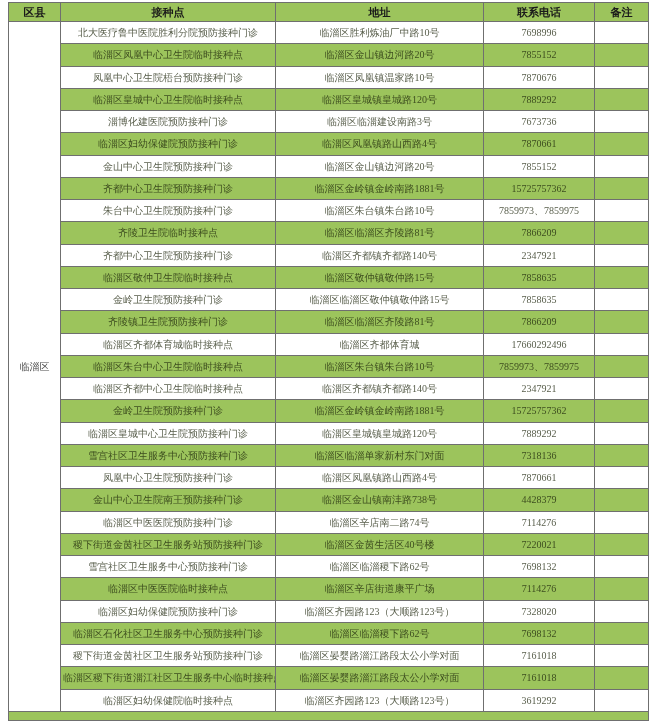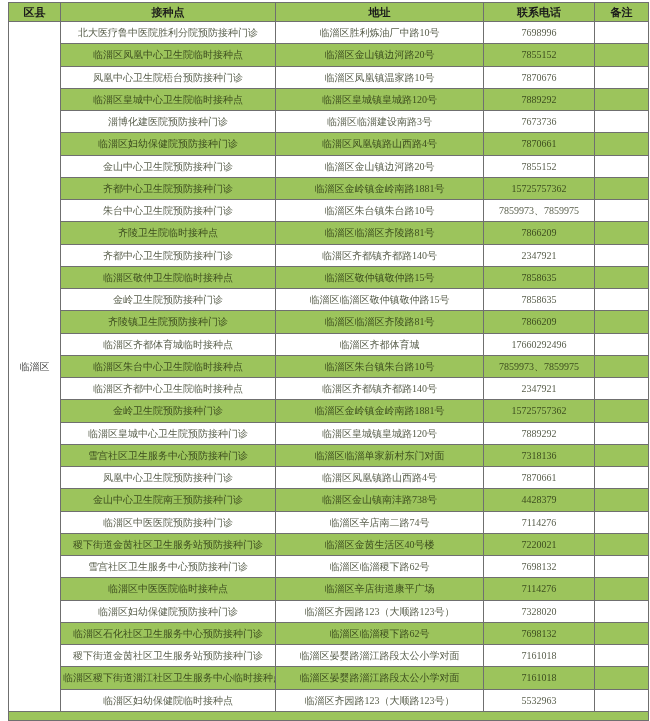--- a/index.html
+++ b/index.html
@@ -247,21 +247,21 @@
         </tr>
         <tr class="green">
           <td>临淄区稷下街道淄江社区卫生服务中心临时接种点</td>
           <td>临淄区晏婴路淄江路段太公小学对面</td>
           <td>7161018</td>
           <td></td>
         </tr>
         <tr class="white">
           <td>临淄区妇幼保健院临时接种点</td>
           <td>临淄区齐园路123（大顺路123号）</td>
-          <td>5532963</td>
+          <td>3619292</td>
           <td></td>
         </tr>
         <tr class="green partial">
           <td colspan="5"></td>
         </tr>
       </tbody>
   </table>
 </div>
 
 </body></html>

